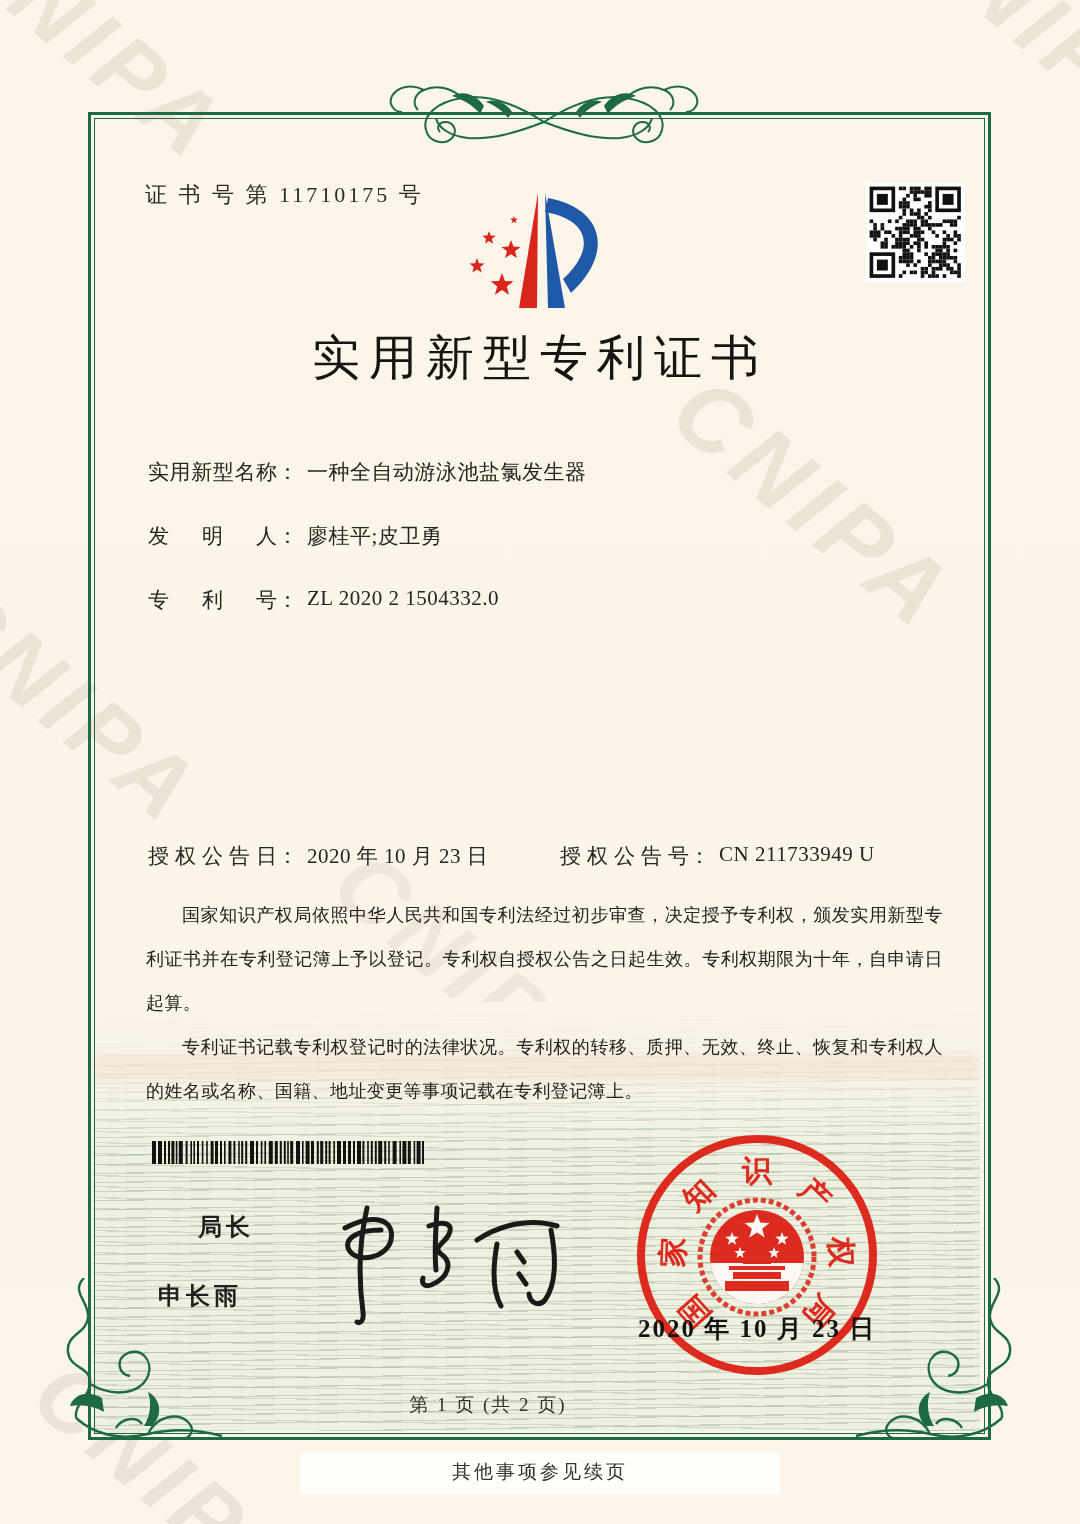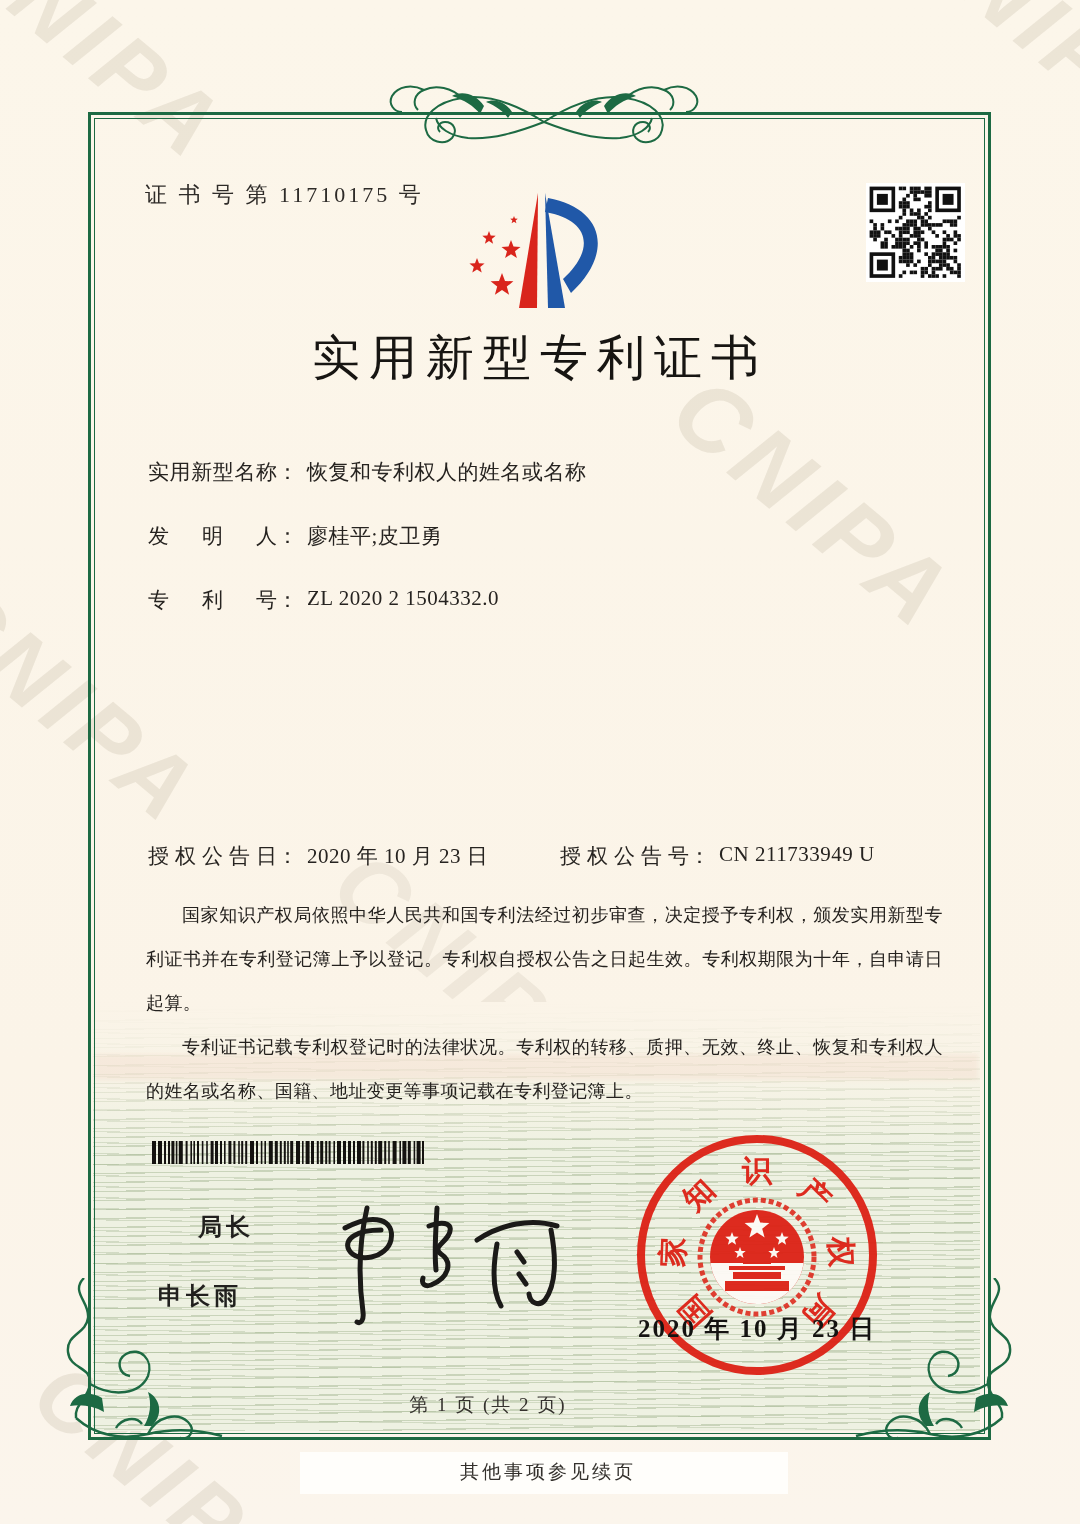--- a/index.html
+++ b/index.html
@@ -55,21 +55,21 @@
   .autograph{position:absolute;left:305px;top:1192px;width:270px;height:140px;}
 
   .seal{position:absolute;left:637px;top:1135px;width:240px;height:240px;opacity:.95;}
   .seal-ring{position:absolute;inset:0;border:8px solid #dd2115;border-radius:50%;}
   .seal svg{position:absolute;inset:0;}
   .seal-date{position:absolute;left:630px;top:1312px;width:254px;text-align:center;
              font-size:25px;color:#141311;letter-spacing:2px;font-weight:600;}
 
   .page-no{position:absolute;left:0;top:1392px;width:976px;text-align:center;
            font-size:19px;color:#35322e;letter-spacing:2px;}
-  .note-band{position:absolute;left:300px;top:1452px;width:480px;height:42px;background:#fffefb;padding-left:8px;}
+  .note-band{position:absolute;left:300px;top:1452px;width:480px;height:42px;background:#fffefb;}
   .note{width:100%;text-align:center;font-size:19px;line-height:40px;color:#34312d;letter-spacing:3px;}
 
   .orn{position:absolute;pointer-events:none;}
   .orn-top{left:384px;top:82px;width:320px;height:70px;}
   .orn-bl{left:56px;top:1278px;width:170px;height:168px;}
   .orn-br{left:852px;top:1278px;width:170px;height:168px;transform:scaleX(-1);}
 </style>
 </head>
 <body>
 
@@ -361,21 +361,21 @@
       <rect x="72.94999999999999" y="7.25" width="18.25" height="18.25" fill="#fff"></rect>
       <rect x="76.6" y="10.9" width="10.95" height="10.95" fill="#111"></rect>
       <rect x="3.6" y="69.3" width="25.55" height="25.55" fill="#111"></rect>
       <rect x="7.25" y="72.94999999999999" width="18.25" height="18.25" fill="#fff"></rect>
       <rect x="10.9" y="76.6" width="10.95" height="10.95" fill="#111"></rect>
     </svg>
 
   <div class="title">实用新型专利证书</div>
 
   <div class="field" style="top:458px">
-    <span class="flabel">实用新型名称</span><span class="fcolon">：</span><span class="fvalue">恢复和专利权人的姓名或名称</span>
+    <span class="flabel">实用新型名称</span><span class="fcolon">：</span><span class="fvalue">一种全自动游泳池盐氯发生器</span>
   </div>
   <div class="field" style="top:522px">
     <span class="flabel">发明人</span><span class="fcolon">：</span><span class="fvalue">廖桂平;皮卫勇</span>
   </div>
   <div class="field" style="top:586px">
     <span class="flabel">专利号</span><span class="fcolon">：</span><span class="fvalue">ZL 2020 2 1504332.0</span>
   </div>
   <div class="field" style="top:842px">
     <span class="flabel">授权公告日</span><span class="fcolon">：</span><span class="fvalue">2020 年 10 月 23 日</span>
     <span class="grant-group">

